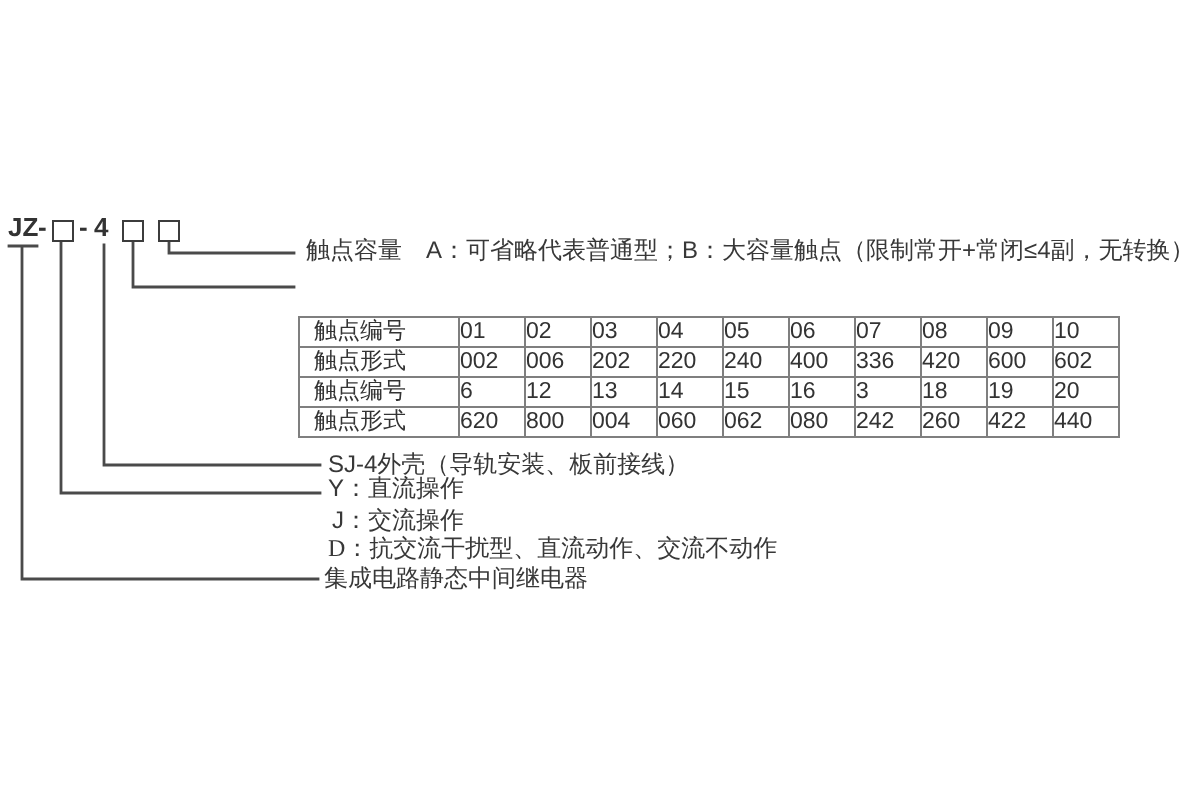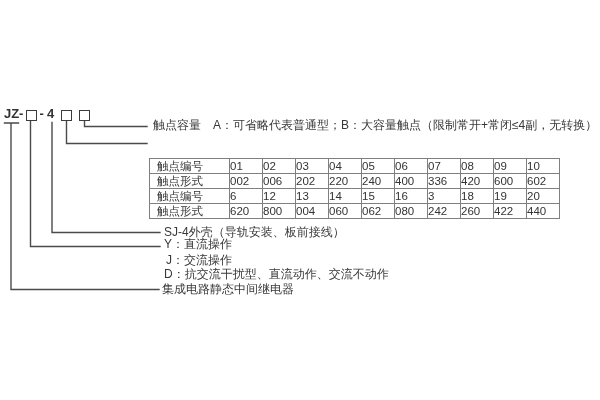--- a/index.html
+++ b/index.html
@@ -109,16 +109,16 @@
           <td class="val">260</td>
           <td class="val">422</td>
           <td class="val">440</td>
         </tr>
       </tbody>
   </table>
 
   <span class="abs note" style="left:164px;top:226px;">SJ-4外壳（导轨安装、板前接线）</span>
   <span class="abs note" style="left:164px;top:238px;">Y：直流操作</span>
   <span class="abs note" style="left:166px;top:254px;">J：交流操作</span>
-  <span class="abs note" style="left:164px;top:268px;">D：抗交流干扰型、直流动作、交流不动作</span>
+  <span class="abs note" style="left:164px;top:268px;font-family:Liberation Serif, serif;">D：抗交流干扰型、直流动作、交流不动作</span>
   <span class="abs note" style="left:162px;top:283px;">集成电路静态中间继电器</span>
 
 </div>
 
 </body></html>

